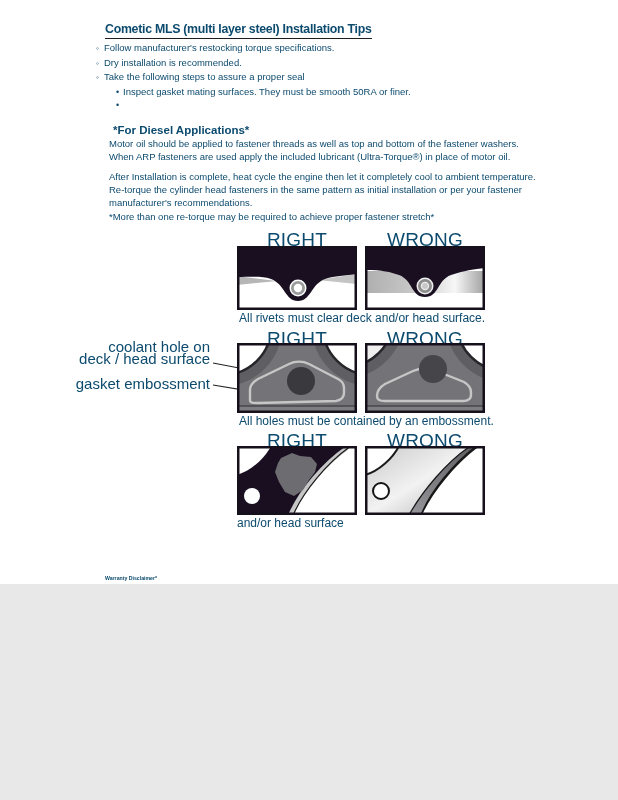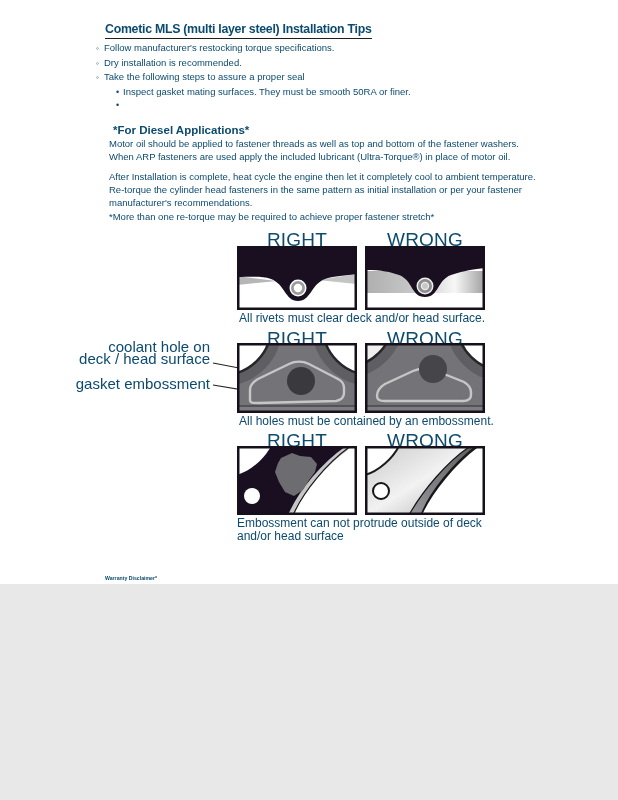--- a/index.html
+++ b/index.html
@@ -161,21 +161,20 @@
       </linearGradient>
     </defs>
     <rect x="0" y="0" width="120" height="69" fill="#ffffff"></rect>
     <path d="M34,0 L113,0 C90,17 66,46 56,69 L0,69 L0,29 C14,25 28,12 34,0 Z" fill="url(#silverGrad)" stroke="#1a1a1a" stroke-width="2"></path>
     <path d="M44,69 C58,44 82,16 104,1 L110,1 C88,18 65,46 56,69 Z" fill="url(#darkBandGrad)" stroke="#161616" stroke-width="1.2"></path>
     <circle cx="16" cy="45" r="8" fill="#ffffff" stroke="#161616" stroke-width="2"></circle>
     <rect x="1.25" y="1.25" width="117.5" height="66.5" fill="none" stroke="#16101c" stroke-width="2.5"></rect>
   </svg>
 
   <div class="abs caption" style="left:237px;top:517px">
-    <div>Embossment can not protrude outside of deck</div>
     <div>and/or head surface</div>
   </div>
 
   <div class="abs disc">
     <p class="dh">Warranty Disclaimer*</p>
     <p>Due to the nature of performance applications, the parts in this catalog are sold without any express warranty or any implied warranty of merchantability or fitness for a particular purpose.  Cometic Gasket Inc., shall not, under any circumstances, be liable for any special, incidental or consequential damages, including, person, party or property, but not limited to, damage, or loss of property or equipment, loss of profits or revenue, cost of purchased or replacement goods, or claims of customers of the purchase, which may arise and/or result from sale, installation or use of these parts.  Installation of these parts could adversely affect the motor manufacturers warranty coverage.</p>
     <p class="tight">VENUE-The agreed upon venue, in the event of dispute whatsoever between the parties, whether instituted by either party, including, but not limited to, contract terms, payment terms, delivery, type, defects, sufficiency of product, shall be the Court of Common Pleas, Lake County, Ohio or the Painesville Municipal Court, Lake County, Ohio, depending on the amount in controversy.</p>
     <p>This agreement shall be governed by and construed under the laws of the State of Ohio.</p>
     <p>All prices and terms are subject to change without notice.</p>
     <p>Terms COD- Secured with a completed dealer/jobber application on File, COD-Company check with a current credit card number on file.  Open accounts may be established by well rated firms.  A credit application is available upon request.  Open accounts are due payable Net 30 days from date of invoice.  No statement will be sent.  If an account becomes 60 or more days past due, it is subject to being placed on credit hold.  No orders will be shipped or new orders accepted until past due balance is paid.  If an account becomes 90 or more days past due, it is subject to being placed for collections.  All costs of collection are the responsibility of the customer, including attorney fees, court costs, and other expenses of litigation.</p>

